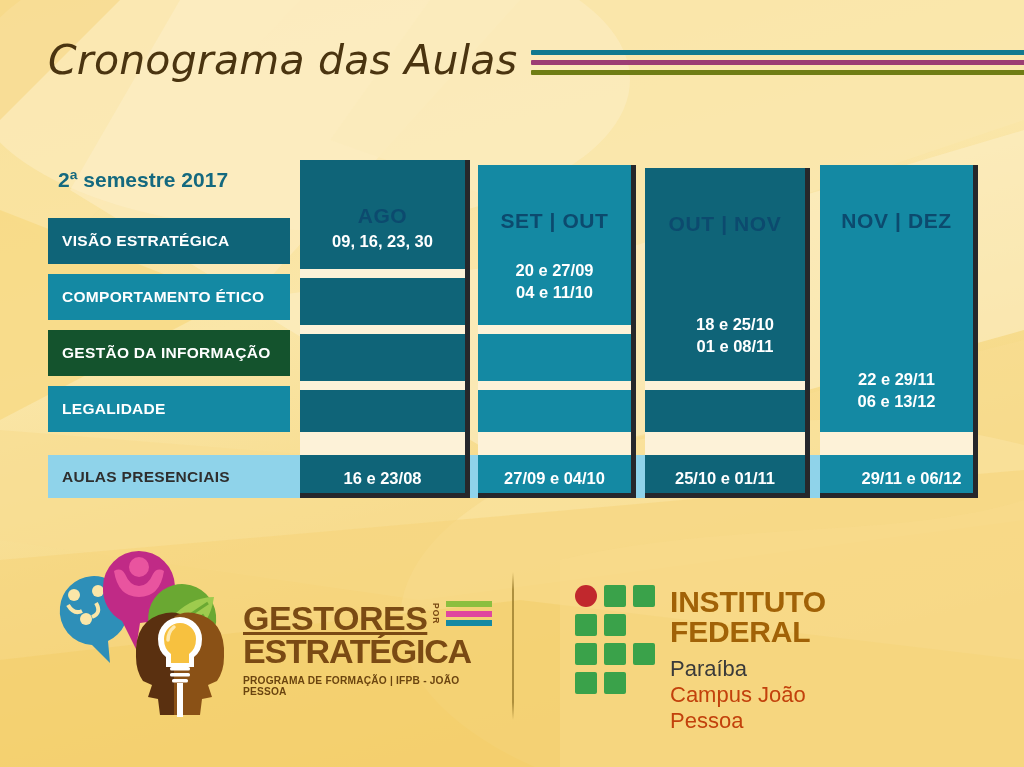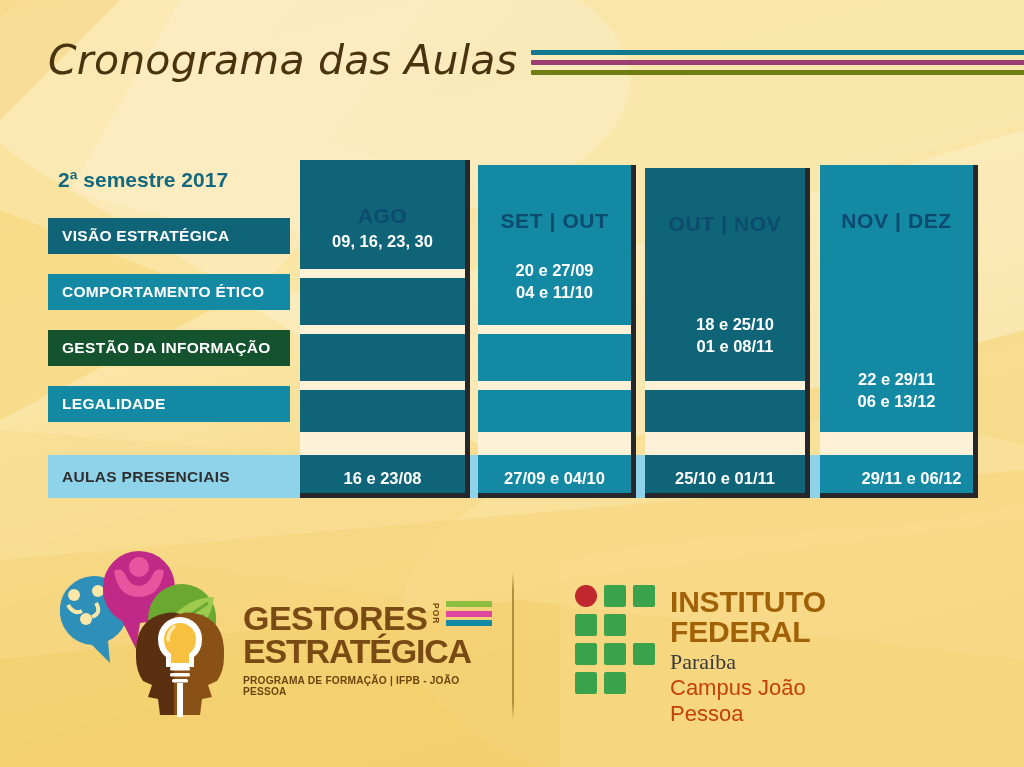--- a/index.html
+++ b/index.html
@@ -37,21 +37,21 @@
   .celltext{
     position:absolute;color:#ffffff;font-weight:bold;font-size:16.5px;
     text-align:center;line-height:1.35;left:0;right:5px;
   }
 
   
   .sep{position:absolute;background:#fdf2d8;}
 
   
   .rowlabel{
-    position:absolute;left:48px;width:242px;height:36px;
+    position:absolute;left:48px;width:242px;height:46px;
     display:flex;align-items:center;
     color:#ffffff;font-weight:bold;font-size:15.5px;letter-spacing:.3px;
     padding-left:14px;box-sizing:border-box;
     font-family:"Liberation Sans",sans-serif;
   }
   .semtitle{
     position:absolute;left:58px;top:168px;
     color:#14697f;font-weight:bold;font-size:21px;
     font-family:"Liberation Sans",sans-serif;
   }
@@ -62,38 +62,38 @@
     letter-spacing:.3px;
   }
 
   
   .divider{position:absolute;left:512px;top:572px;width:2px;height:148px;
     background:linear-gradient(180deg,rgba(150,120,40,0),rgba(150,120,40,.75) 12%,rgba(150,120,40,.75) 88%,rgba(150,120,40,0));}
 
   .gc-logo{position:absolute;left:48px;top:545px;width:420px;height:170px;}
   .gc-text{position:absolute;left:195px;top:57px;width:260px;}
   .gc-l1{font-family:"Liberation Sans",sans-serif;font-weight:bold;font-size:34px;
-    color:#7a4a14;letter-spacing:-.5px;line-height:.95;}
+    color:#7a4a14;letter-spacing:-.5px;line-height:.95;text-decoration:underline;}
   .gc-l2{font-family:"Liberation Sans",sans-serif;font-weight:bold;font-size:34px;
     color:#7a4a14;letter-spacing:-1.2px;line-height:1.02;}
   .gc-sub{font-family:"Liberation Sans",sans-serif;font-weight:bold;font-size:10.2px;
     color:#6b4510;letter-spacing:.2px;margin-top:6px;}
   .gc-por{position:absolute;left:383px;top:58px;font-size:8.5px;font-weight:bold;
     color:#7a4a14;writing-mode:vertical-rl;letter-spacing:1px;}
   .gc-bars{position:absolute;left:398px;top:56px;display:flex;flex-direction:column;gap:3.5px;}
   .gc-bars i{display:block;width:46px;height:6px;}
 
   .if-logo{position:absolute;left:575px;top:585px;}
   .if-grid{position:absolute;left:0;top:0;width:84px;height:112px;}
   .if-grid span{position:absolute;width:22px;height:22px;background:#3aa24a;border-radius:2px;}
   .if-grid .dot{background:#c1282d;border-radius:50%;}
   .if-text{position:absolute;left:95px;top:2px;}
   .if-t1{font-family:"Liberation Sans",sans-serif;font-weight:bold;font-size:30px;
     color:#a16207;letter-spacing:-.2px;line-height:1;}
-  .if-t2{font-family:Liberation Serif, serif;font-size:22px;color:#3a3a3a;line-height:1.18;margin-top:2px;}
+  .if-t2{font-family:Liberation Sans, sans-serif;font-size:22px;color:#3a3a3a;line-height:1.18;margin-top:9px;}
   .if-t3{font-family:"Liberation Sans",sans-serif;font-size:22px;color:#c2410c;line-height:1.18;}
 </style>
 </head>
 <body>
 
 <svg id="bg" viewBox="0 0 1024 767" preserveAspectRatio="none">
   <defs>
     <linearGradient id="gbase" x1="0" y1="0" x2="0.35" y2="1">
       <stop offset="0%" stop-color="#f7dd90"></stop>
       <stop offset="45%" stop-color="#fae6a8"></stop>

